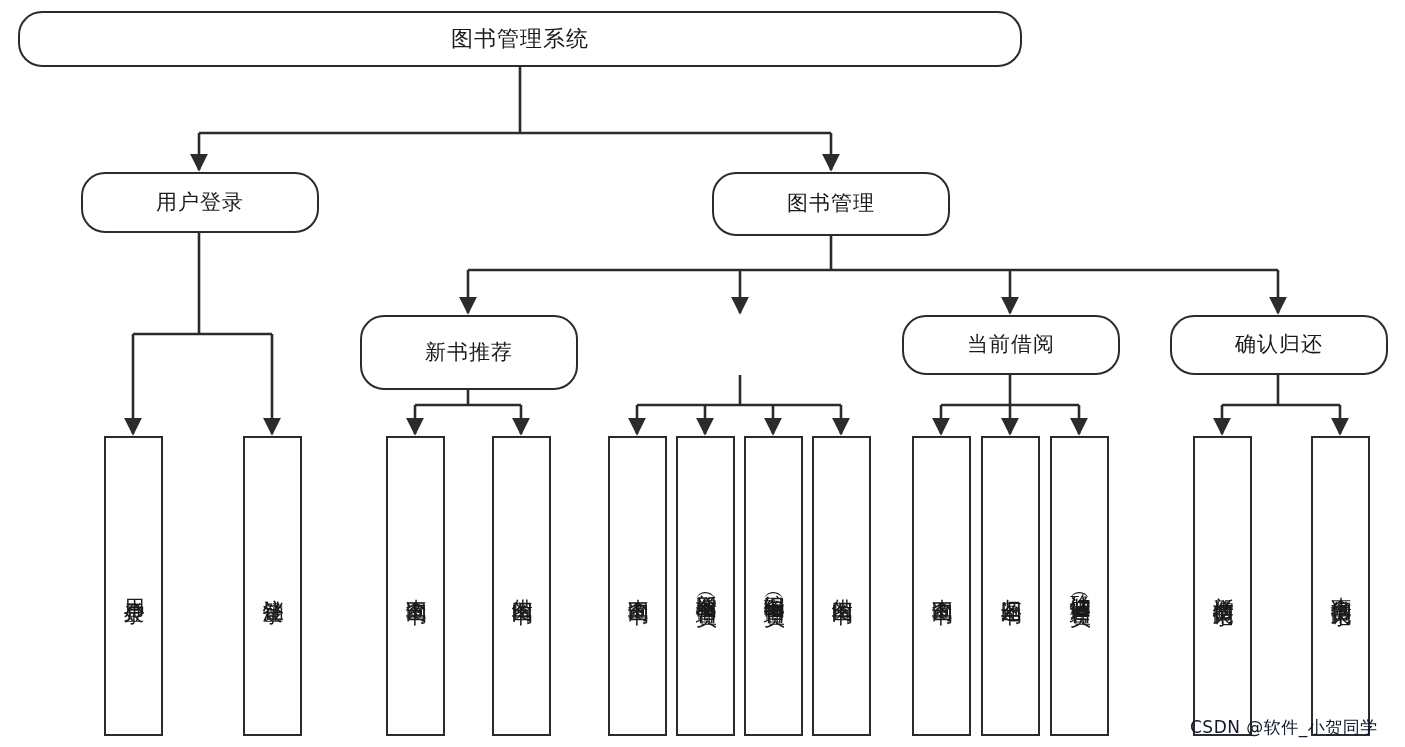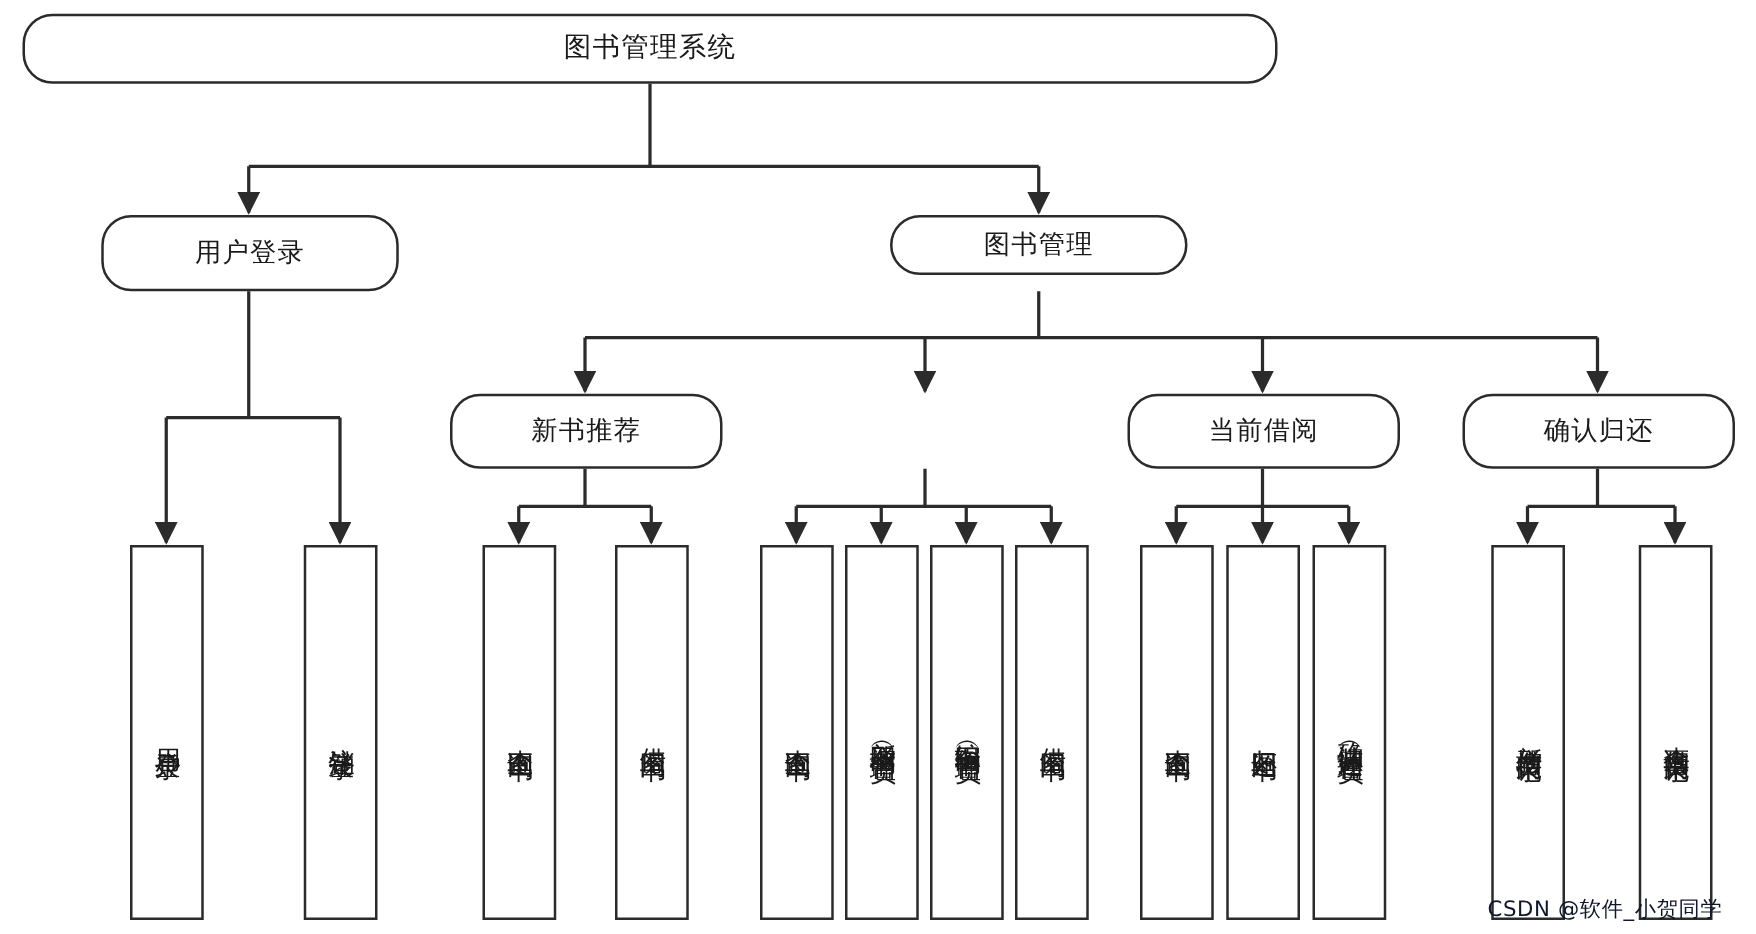--- a/index.html
+++ b/index.html
@@ -121,25 +121,25 @@
   </svg>
 
   <div class="node horiz root" style="left:18px; top:11px; width:1004px; height:56px;">
     <span>图书管理系统</span>
   </div>
 
   <div class="node horiz" style="left:81px; top:172px; width:238px; height:61px;">
     <span>用户登录</span>
   </div>
 
-  <div class="node horiz" style="left:712px; top:172px; width:238px; height:48px;">
+  <div class="node horiz" style="left:712px; top:172px; width:238px; height:64px;">
     <span>图书管理</span>
   </div>
 
-  <div class="node horiz" style="left:360px; top:315px; width:218px; height:60px;">
+  <div class="node horiz" style="left:360px; top:315px; width:218px; height:75px;">
     <span>新书推荐</span>
   </div>
 
 
   <div class="node horiz" style="left:902px; top:315px; width:218px; height:60px;align-items:center;">
     <span>当前借阅</span>
   </div>
 
   <div class="node horiz" style="left:1170px; top:315px; width:218px; height:60px;">
     <span>确认归还</span>

